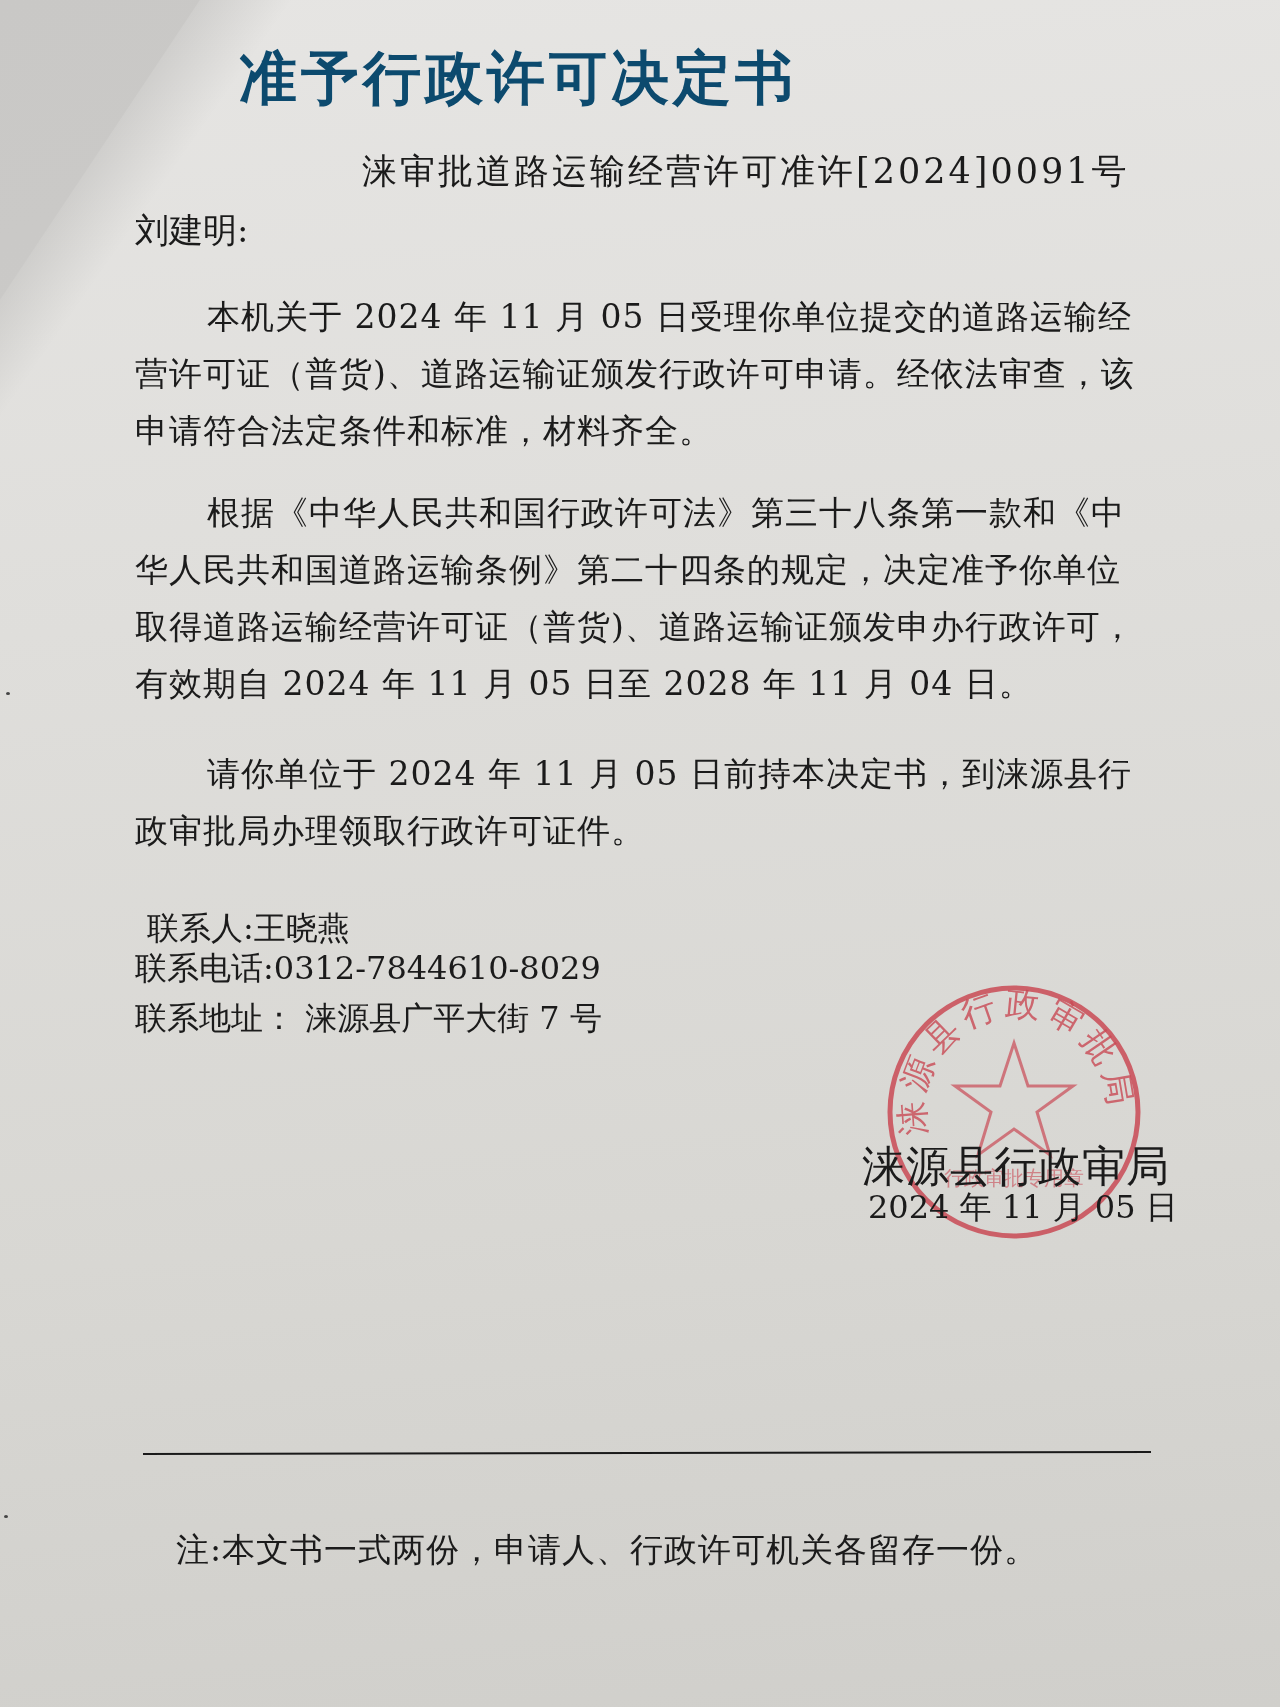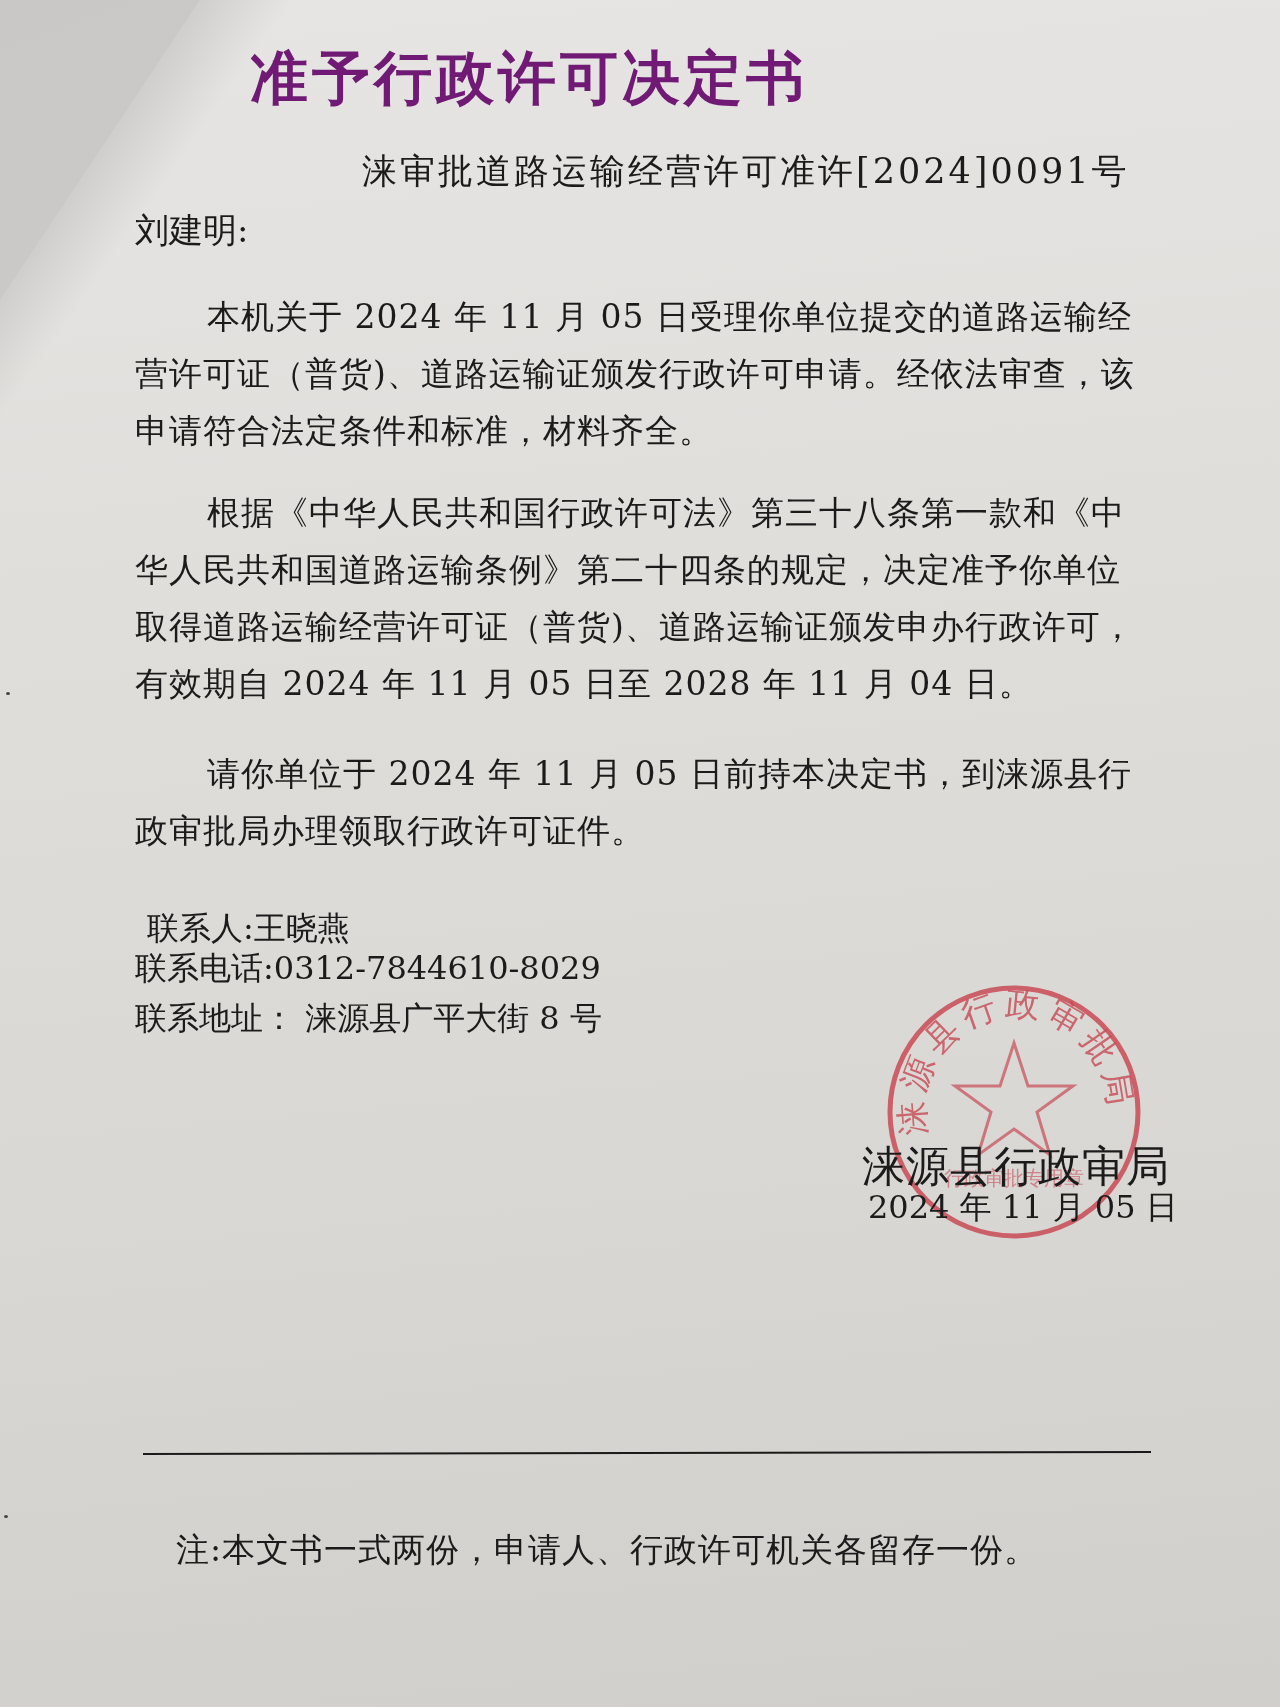--- a/index.html
+++ b/index.html
@@ -34,27 +34,27 @@
       position: absolute;
       left: 0; top: 0;
       width: 1280px; height: 1707px;
       background: linear-gradient(125deg, transparent 0, transparent 140px, rgba(0,0,0,0.10) 160px, transparent 240px);
       clip-path: polygon(200px 0, 1280px 0, 1280px 1707px, 0 1707px, 0 300px);
       pointer-events: none;
     }
     .doc-title {
       position: absolute;
       top: 40px;
-      left: 11px;
+      left: 0;
       width: 1036px;
       text-align: center;
       font-size: 58px;
       font-weight: bold;
       letter-spacing: 4px;
-      color: #701a75;
+      color: #0c4a6e;
     }
     .doc-number {
       position: absolute;
       top: 148px;
       left: 322px;
       font-size: 35px;
       letter-spacing: 3px;
       margin-left: 40px;
     }
     .addressee {
@@ -140,21 +140,21 @@
 <div class="doc-title">准予行政许可决定书</div>
 <div class="doc-number">涞审批道路运输经营许可准许[2024]0091号</div>
 <div class="addressee">刘建明:</div>
 
 <div class="para p1">本机关于 2024 年 11 月 05 日受理你单位提交的道路运输经营许可证（普货)、道路运输证颁发行政许可申请。经依法审查，该申请符合法定条件和标准，材料齐全。</div>
 <div class="para p2">根据《中华人民共和国行政许可法》第三十八条第一款和《中华人民共和国道路运输条例》第二十四条的规定，决定准予你单位取得道路运输经营许可证（普货)、道路运输证颁发申办行政许可，有效期自 2024 年 11 月 05 日至 2028 年 11 月 04 日。</div>
 <div class="para p3">请你单位于 2024 年 11 月 05 日前持本决定书，到涞源县行政审批局办理领取行政许可证件。</div>
 
 <div class="contact c1">联系人:王晓燕</div>
 <div class="contact c2">联系电话:0312-7844610-8029</div>
-<div class="contact c3">联系地址： 涞源县广平大街 8 号</div>
+<div class="contact c3">联系地址： 涞源县广平大街 7 号</div>
 
 <svg class="seal" viewBox="0 0 258 258">
   <defs>
     <path id="sealArc" d="M 48 165 A 92 92 0 1 1 212 168"></path>
   </defs>
   <circle cx="129" cy="129" r="124" fill="none" stroke="#c94a55" stroke-width="5" opacity="0.85"></circle>
   <text font-size="34" fill="#c94a55" opacity="0.8" font-family="DejaVu Serif, serif" letter-spacing="6">
     <textPath href="#sealArc" startOffset="4%">涞源县行政审批局</textPath>
   </text>
   <polygon points="129,60 143,103 188,103 152,129 165,172 129,146 93,172 106,129 70,103 115,103" fill="none" stroke="#c94a55" stroke-width="3" opacity="0.7"></polygon>

